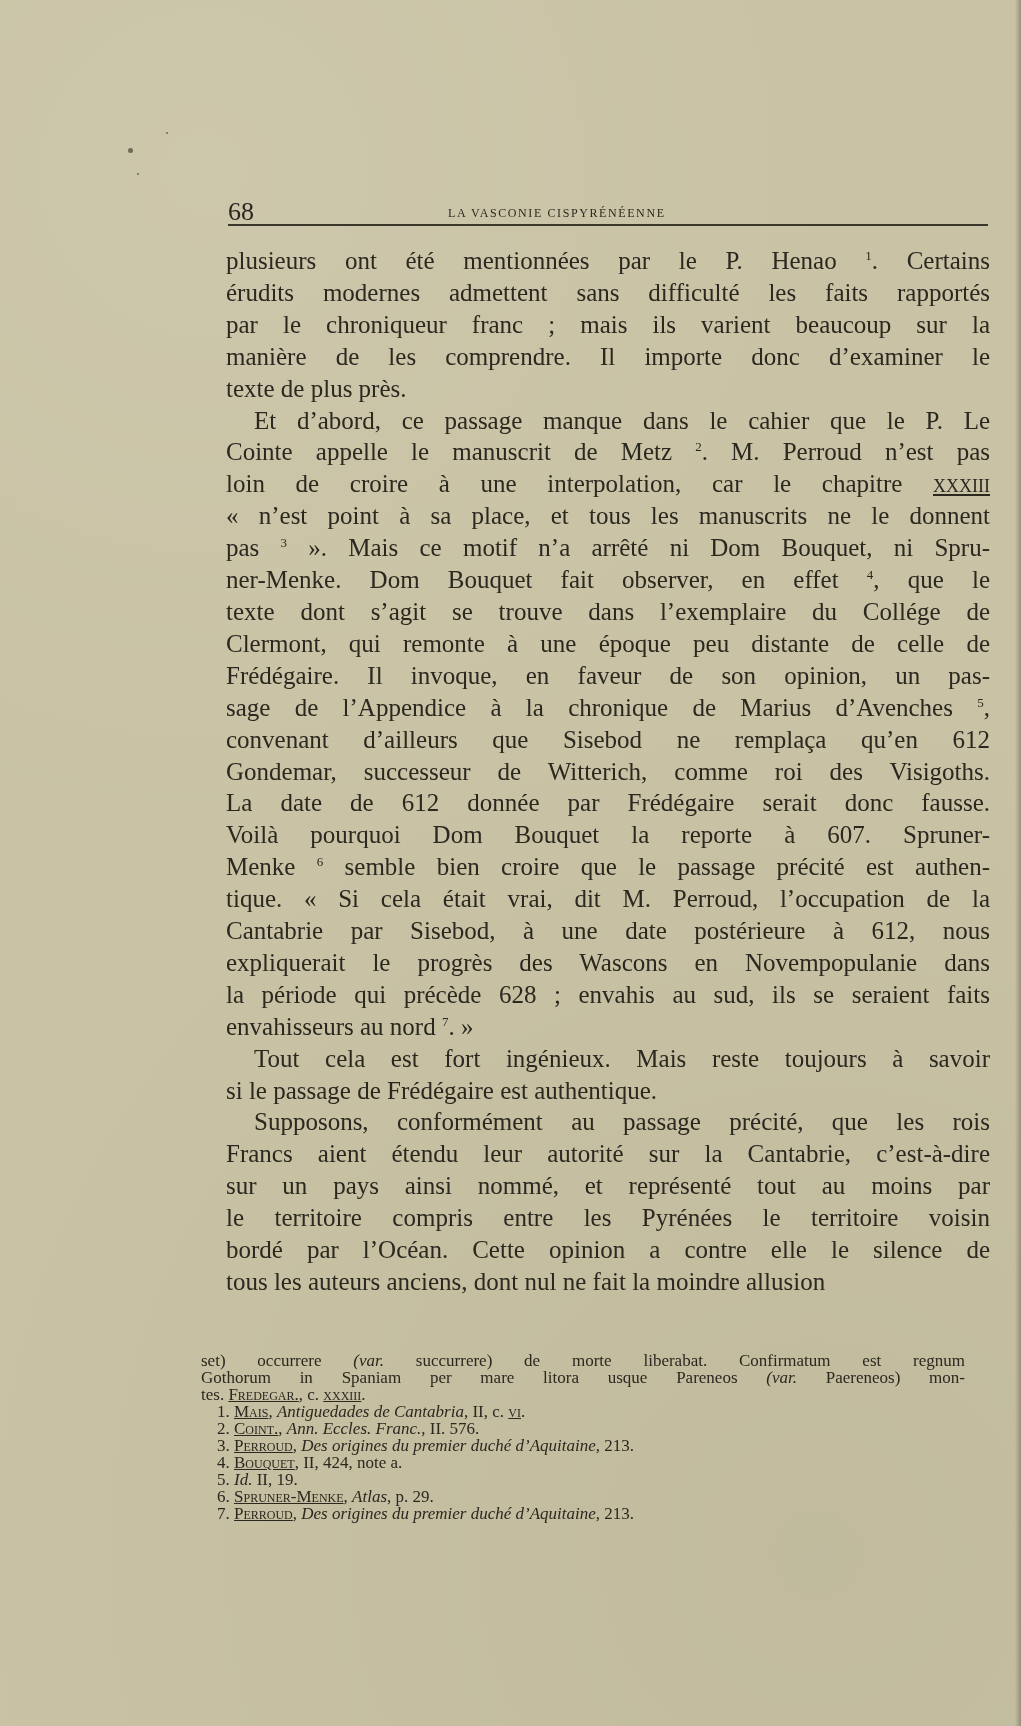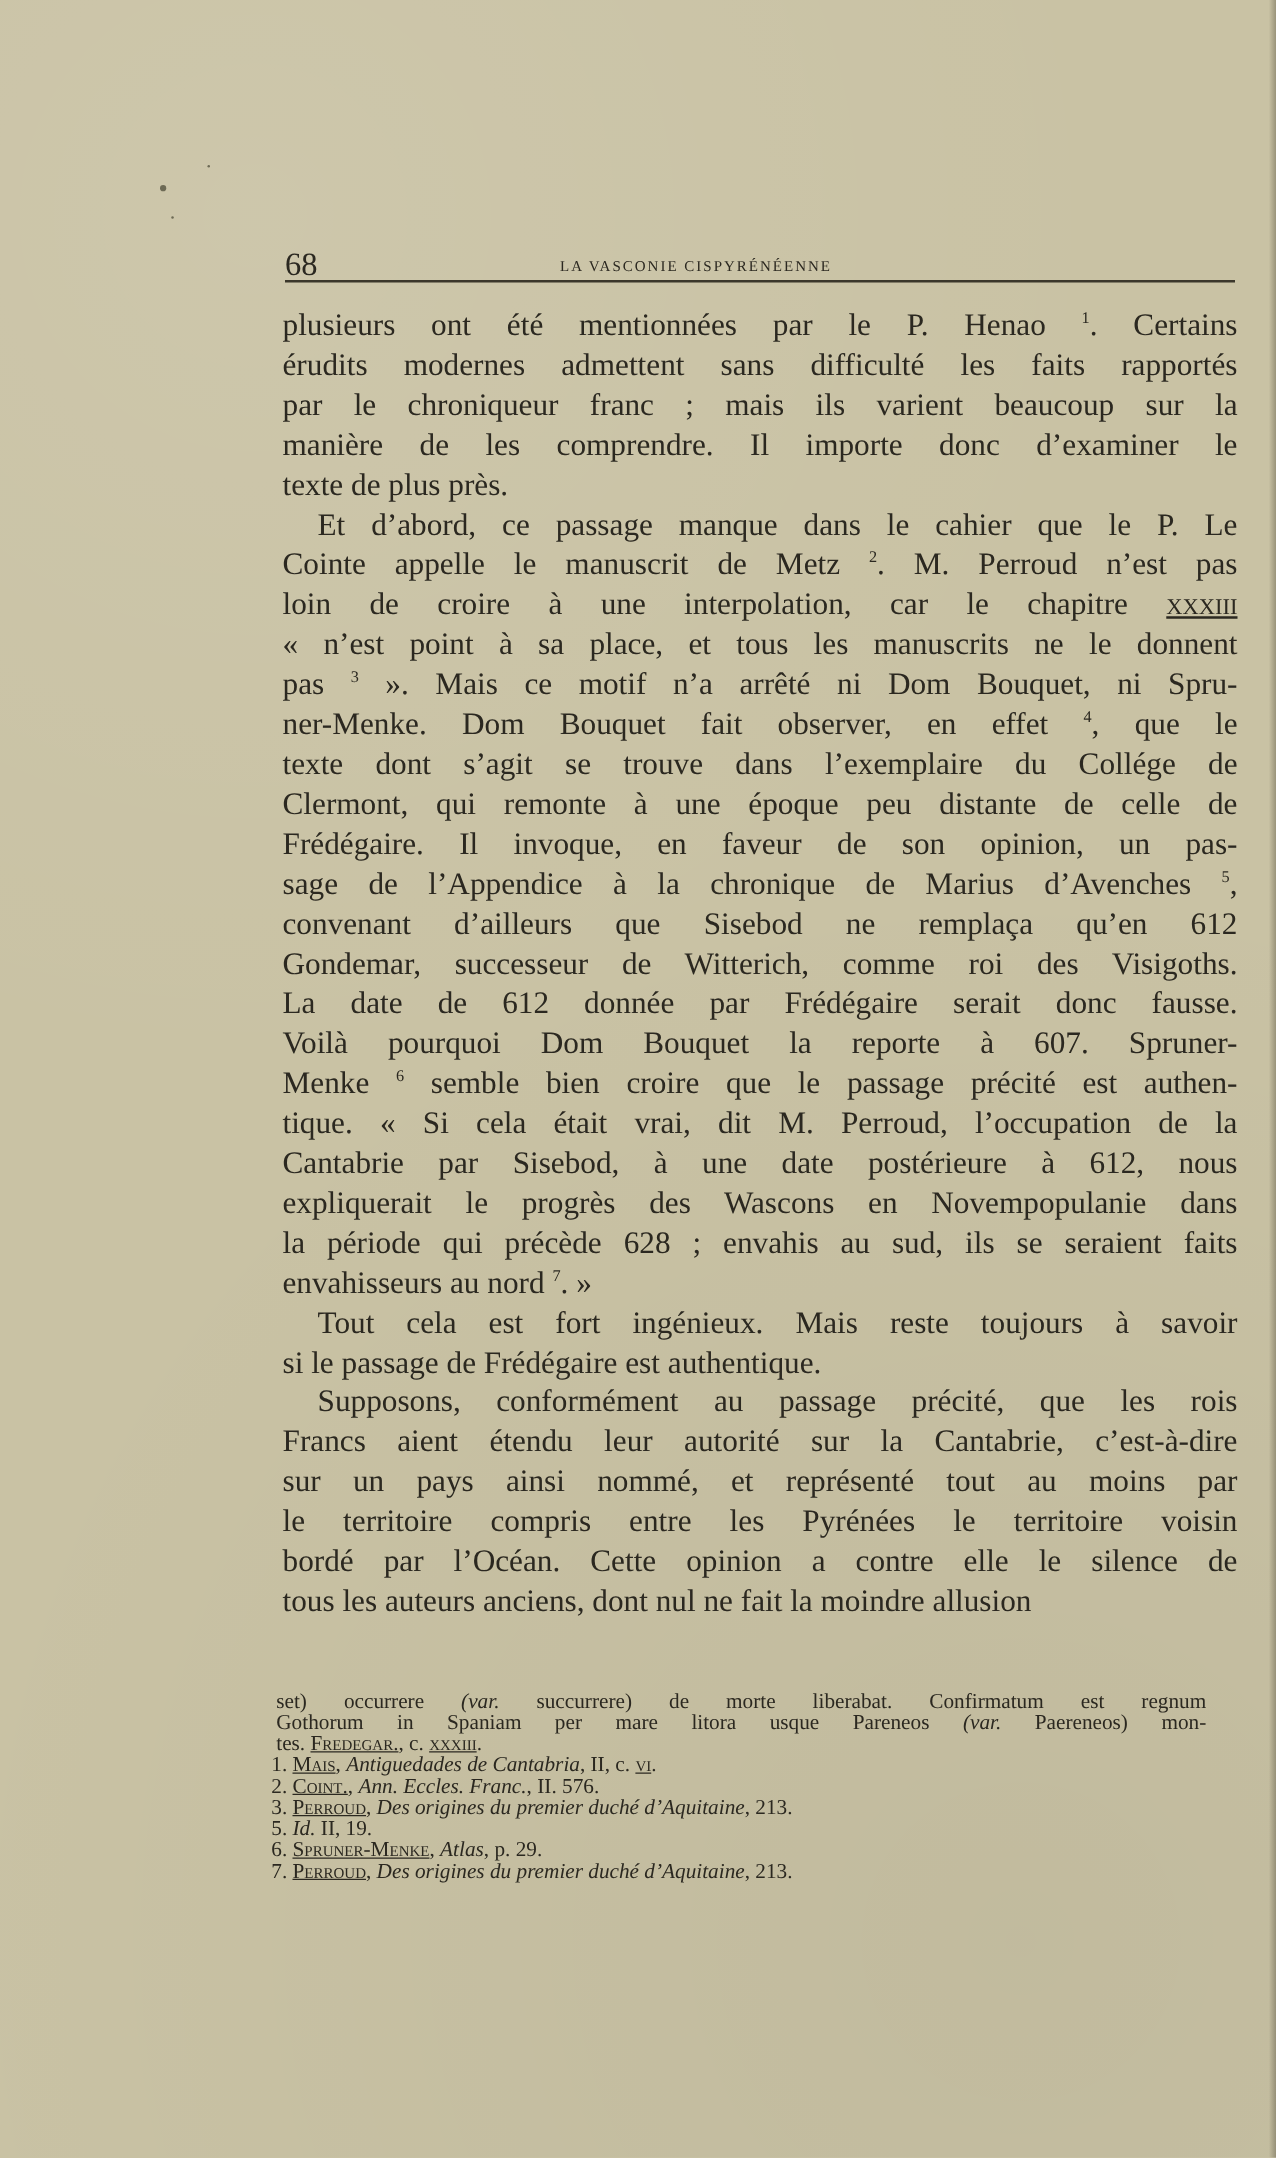--- a/index.html
+++ b/index.html
@@ -96,21 +96,20 @@
       left: 201px;
       top: 1352px;
       width: 764px;
       font-family: "Liberation Serif", serif;
       font-size: 17px;
       line-height: 17px;
     }
     .fn-line {
       display: block;
       white-space: nowrap;
-      margin-left: 20px;
     }
     .fn-line.justify {
       text-align: justify;
       text-align-last: justify;
     }
     .fn-item {
       display: block;
       padding-left: 16px;
       white-space: nowrap;
     }
@@ -177,17 +176,18 @@
       </div>
     </div>
 
   <div class="footnotes" id="footnotes">
       <span class="fn-line justify">set) occurrere <em>(var.</em> succurrere) de morte liberabat. Confirmatum est regnum</span>
       <span class="fn-line justify">Gothorum in Spaniam per mare litora usque Pareneos <em>(var.</em> Paereneos) mon-</span>
       <span class="fn-line">tes. <span class="sc">Fredegar.</span>, c. <span class="sc">xxxiii</span>.</span>
       <span class="fn-item"><span>1.</span> <span class="sc">Mais</span>, <em>Antiguedades de Cantabria</em>, II, c. <span class="sc">vi</span>.</span>
       <span class="fn-item"><span>2.</span> <span class="sc">Coint.</span>, <em>Ann. Eccles. Franc.</em>, II. 576.</span>
       <span class="fn-item"><span>3.</span> <span class="sc">Perroud</span>, <em>Des origines du premier duché d’Aquitaine</em>, 213.</span>
+      <span class="fn-item"><span>4.</span> <span class="sc">Bouquet</span>, II, 424, note a.</span>
       <span class="fn-item"><span>5.</span> <em>Id.</em> II, 19.</span>
       <span class="fn-item"><span>6.</span> <span class="sc">Spruner-Menke</span>, <em>Atlas</em>, p. 29.</span>
       <span class="fn-item"><span>7.</span> <span class="sc">Perroud</span>, <em>Des origines du premier duché d’Aquitaine</em>, 213.</span>
     </div>
 </div>
 
 </body></html>

